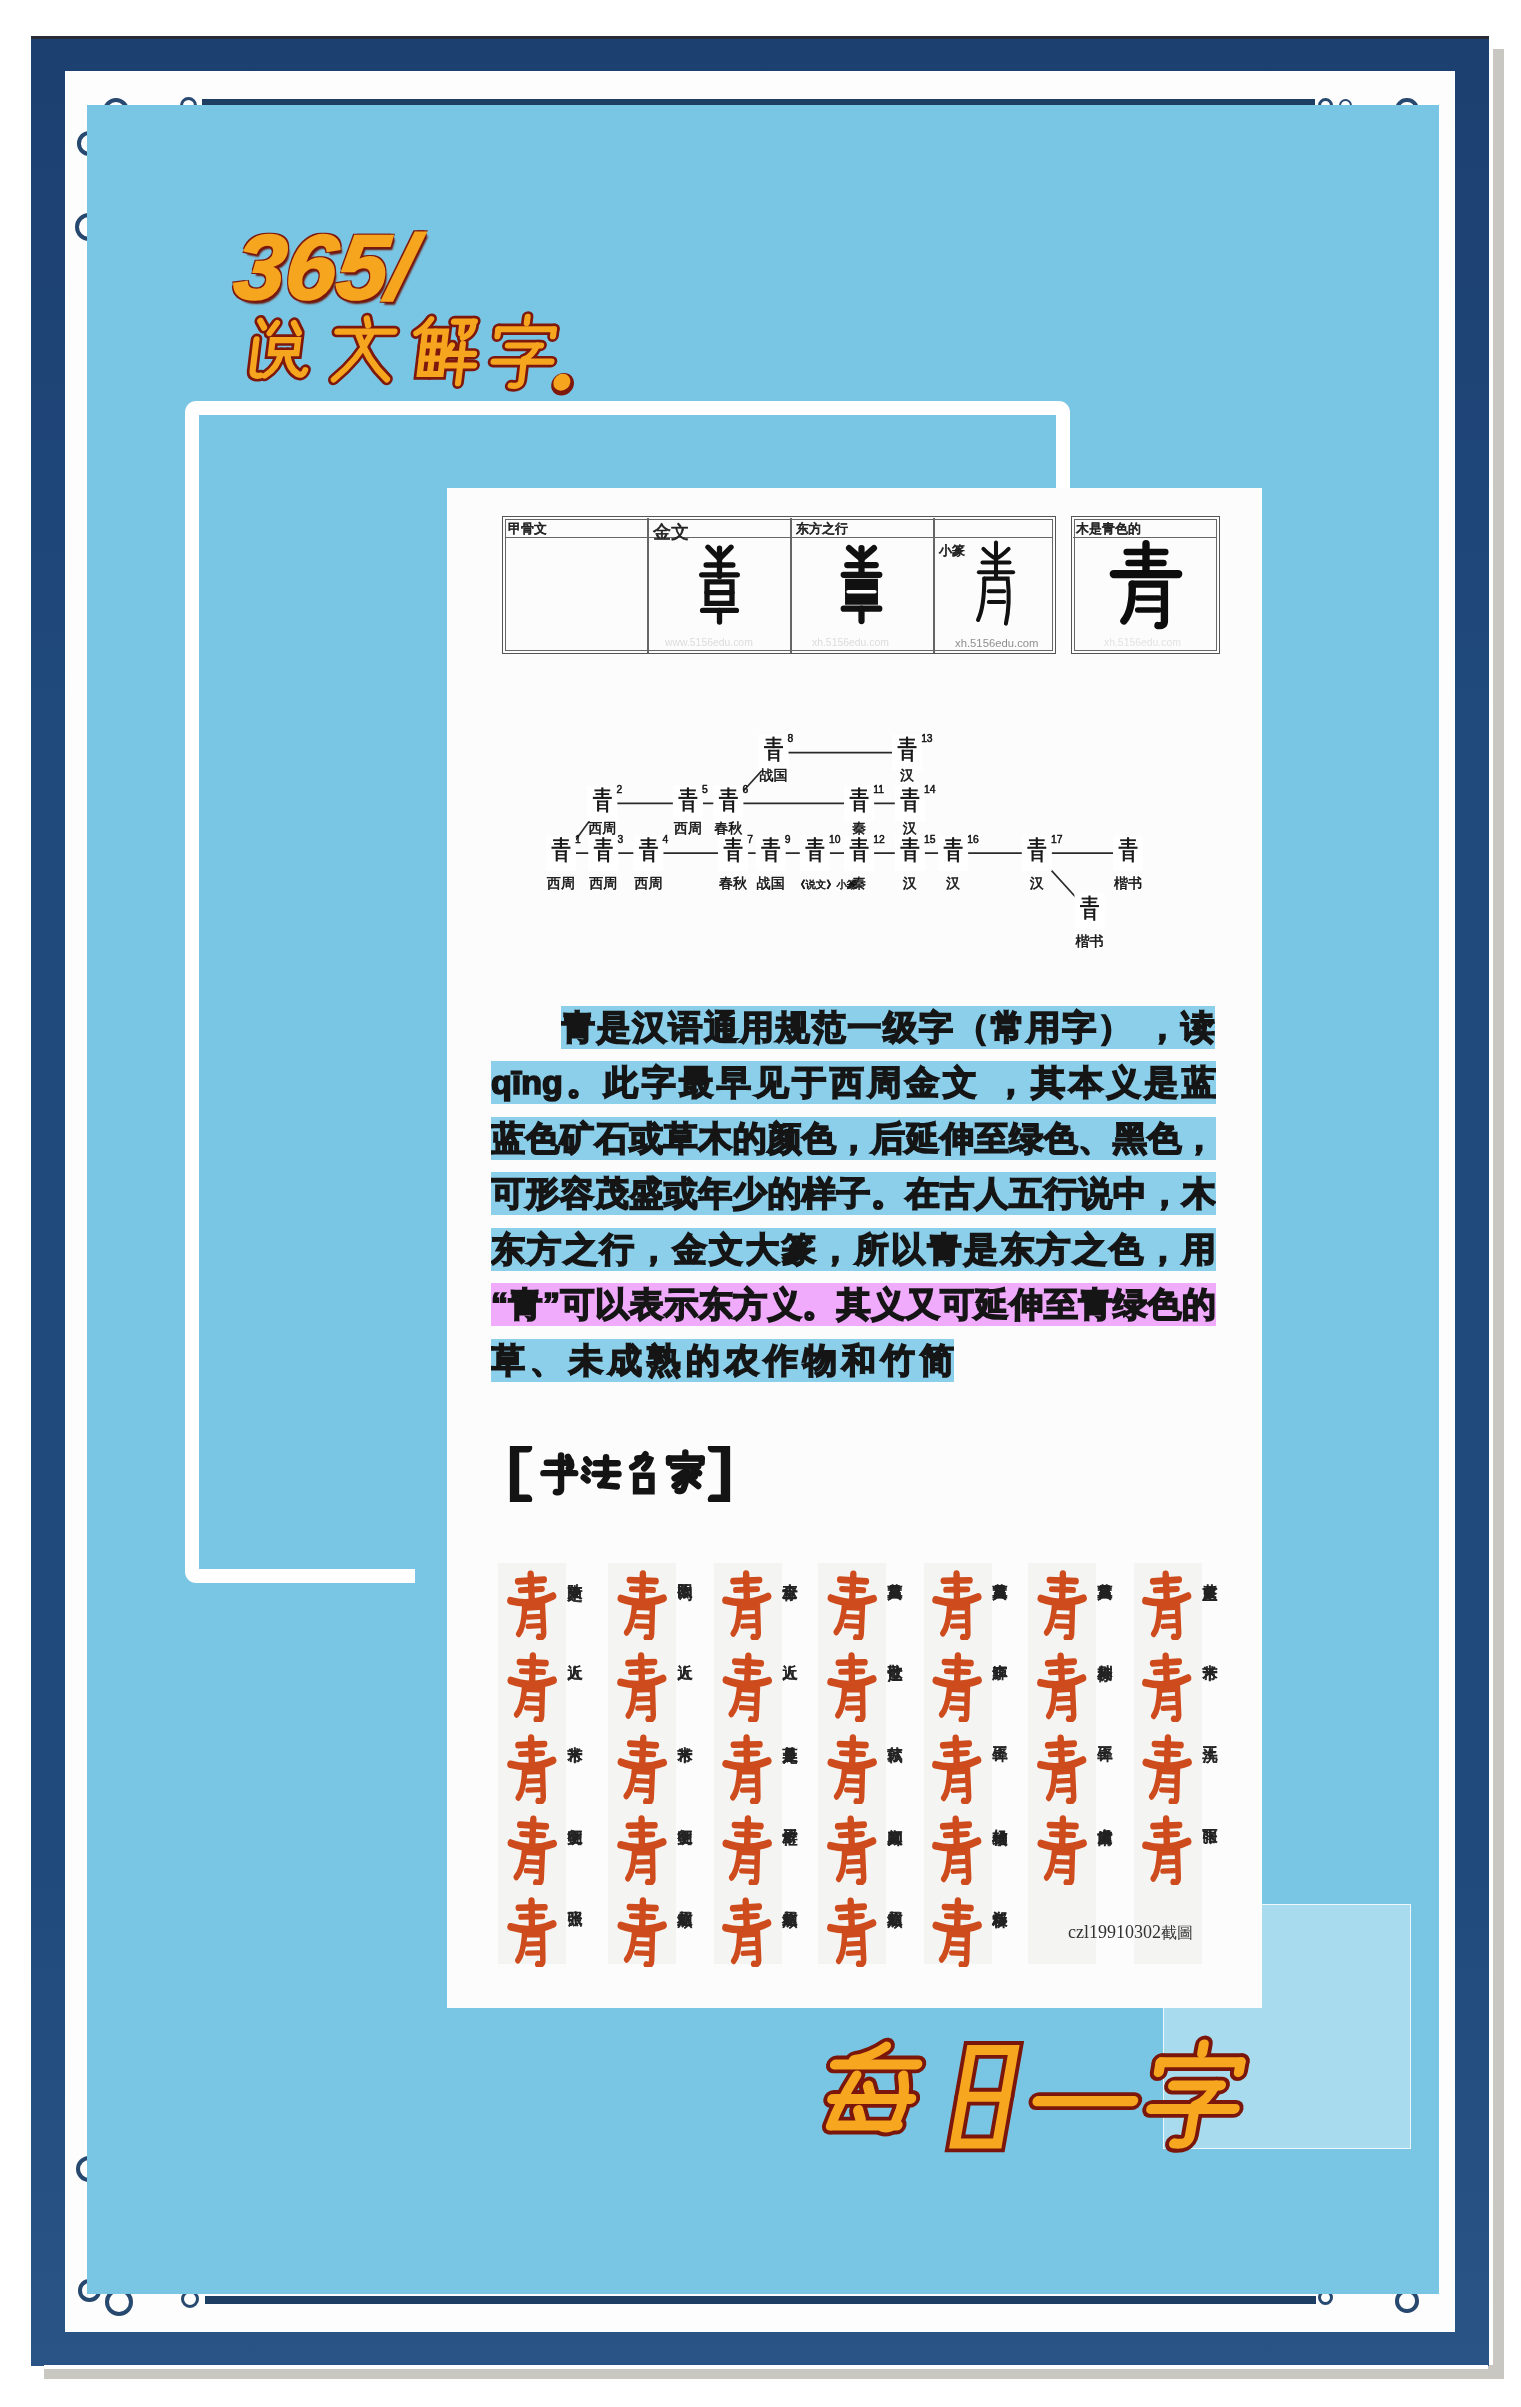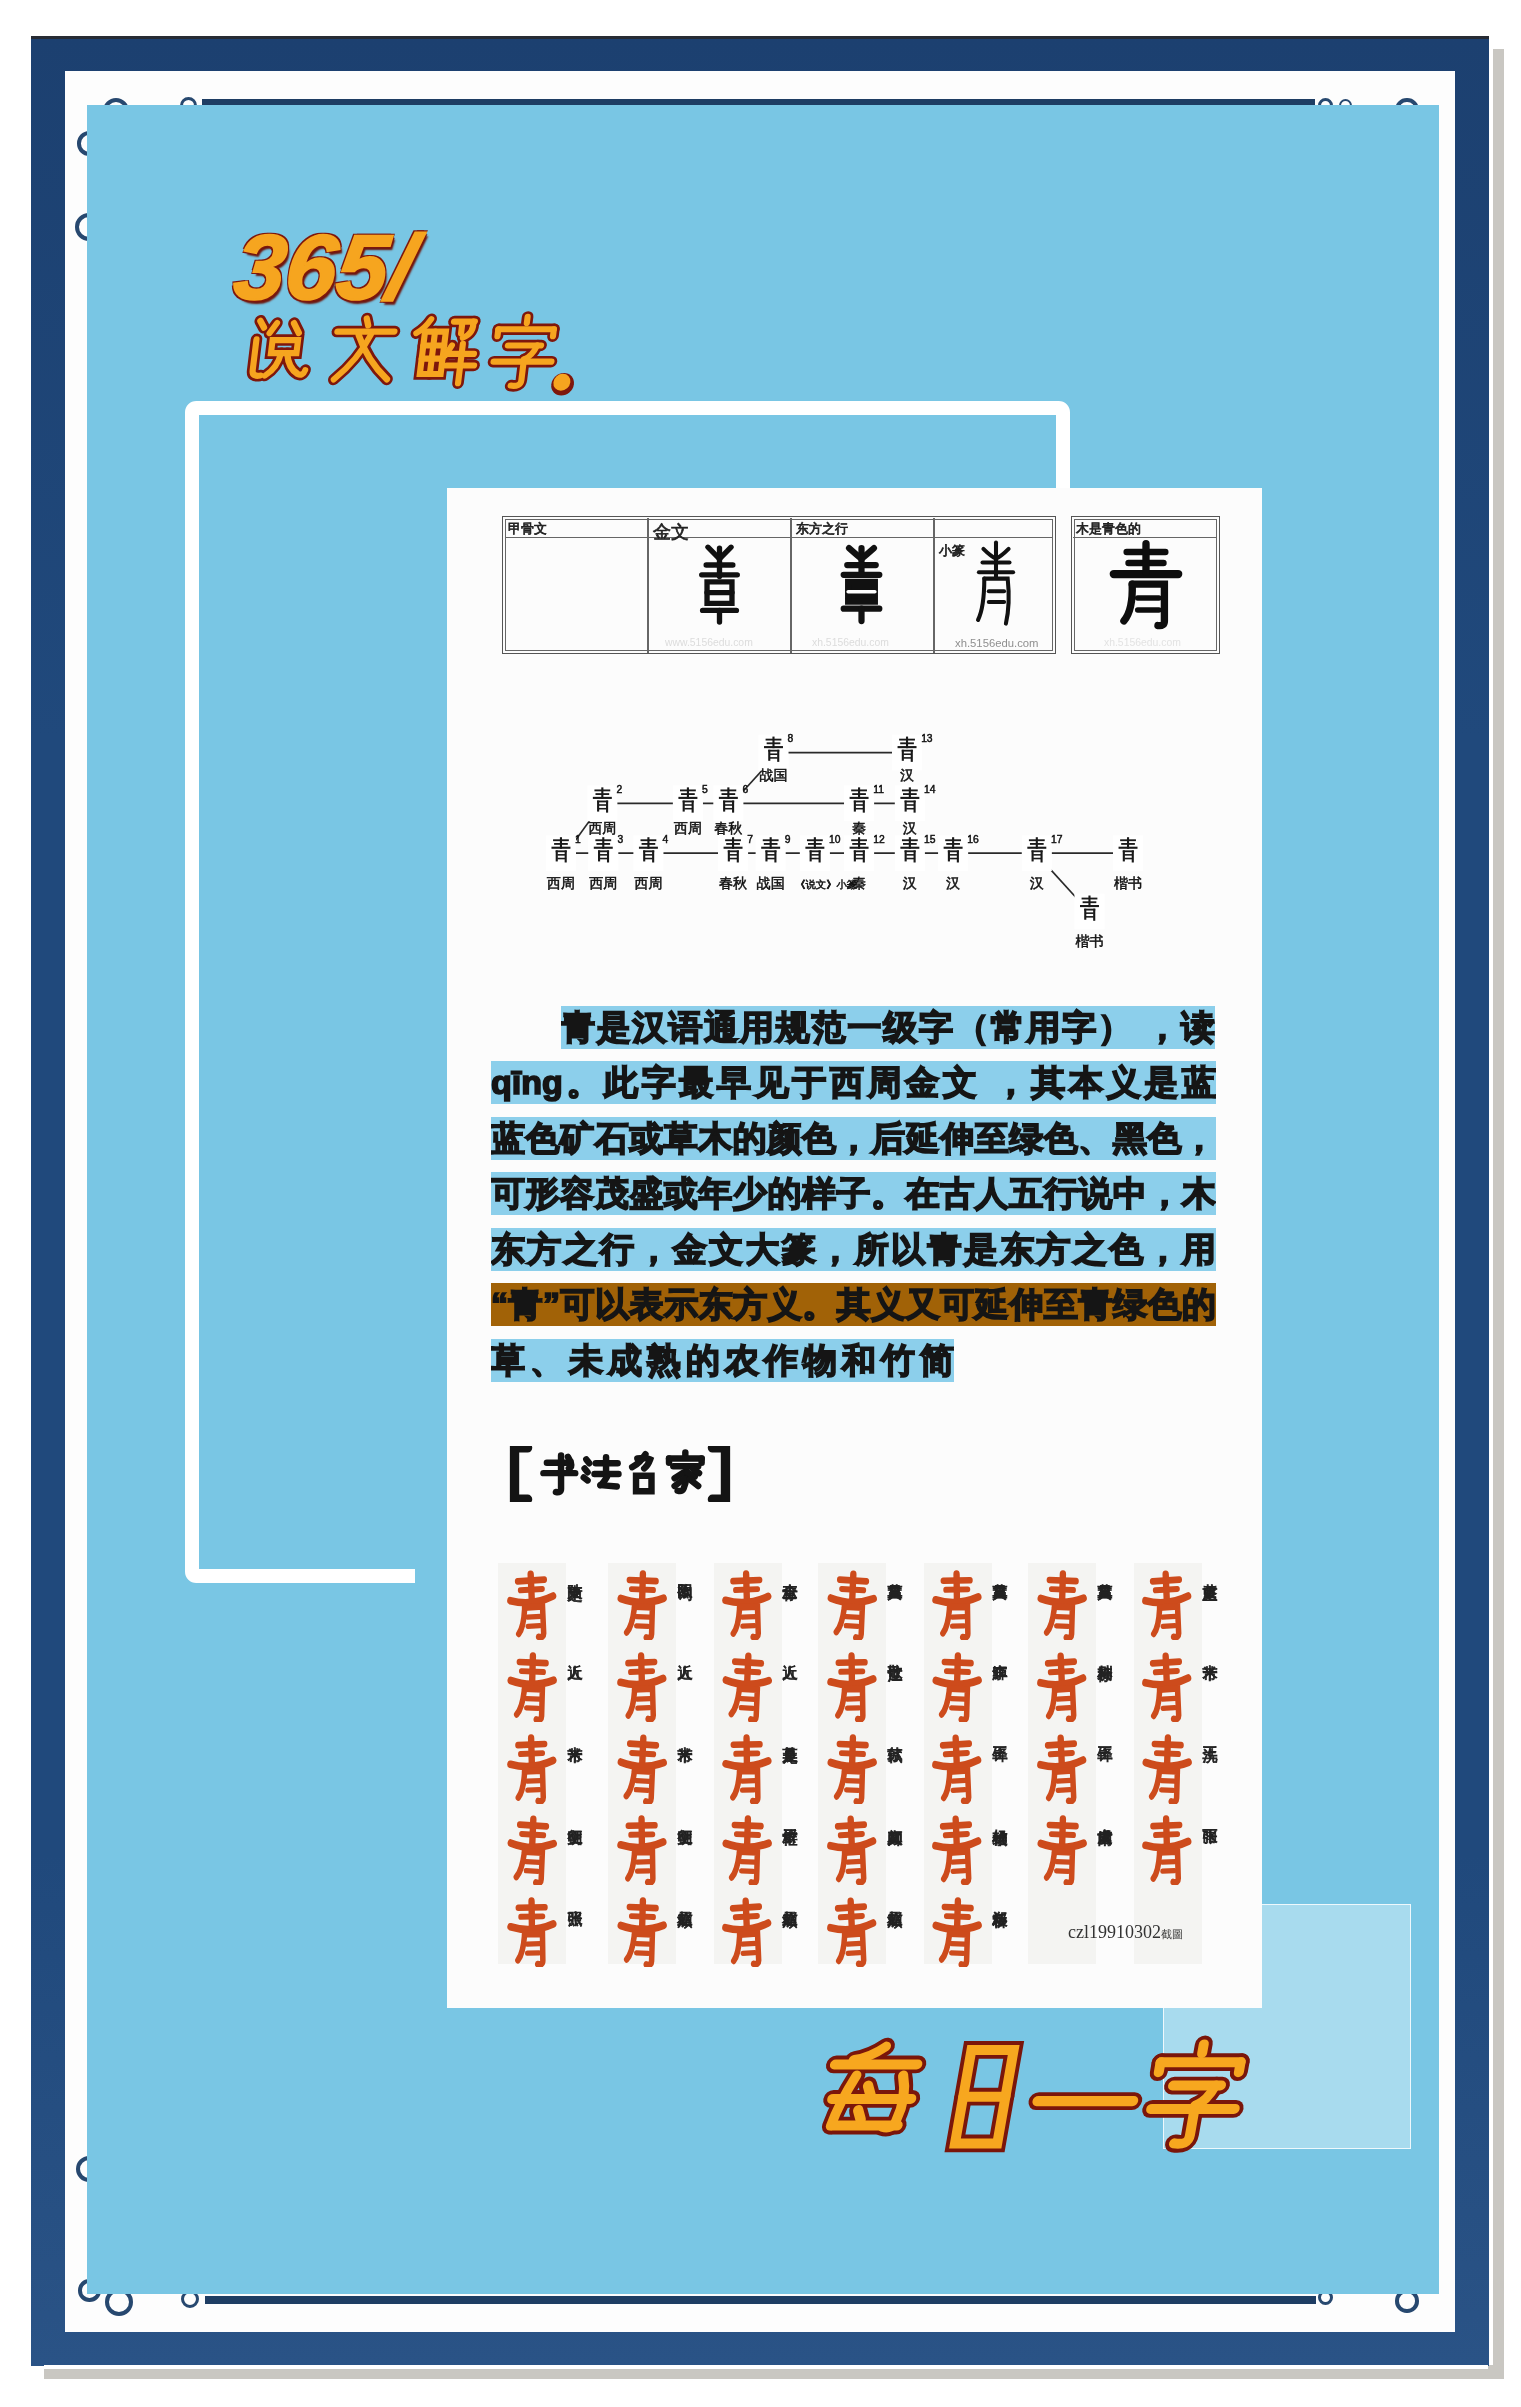--- a/index.html
+++ b/index.html
@@ -397,21 +397,21 @@
       </g>
     <text x="622" y="230" font-size="15" fill="#111" text-anchor="middle">楷书</text>
   </g>
 </svg>
 
 <div class="abs" style="left:561px;top:1006px;width:654px;height:43px;background:#8ccfeb;font-size:34px;font-weight:bold;color:#151515;line-height:43px;overflow:hidden;text-align:justify;text-align-last:justify;-webkit-text-stroke:1.7px #151515;">青是汉语通用规范一级字（常用字） ，读作</div>
 <div class="abs" style="left:491px;top:1061px;width:725px;height:43px;background:#8ccfeb;font-size:34px;font-weight:bold;color:#151515;line-height:43px;overflow:hidden;text-align:justify;text-align-last:justify;-webkit-text-stroke:1.7px #151515;">qīng。此字最早见于西周金文 ，其本义是蓝色、</div>
 <div class="abs" style="left:491px;top:1117px;width:725px;height:43px;background:#8ccfeb;font-size:34px;font-weight:bold;color:#151515;line-height:43px;overflow:hidden;text-align:justify;text-align-last:justify;-webkit-text-stroke:1.7px #151515;">蓝色矿石或草木的颜色，后延伸至绿色、黑色，又</div>
 <div class="abs" style="left:491px;top:1172px;width:725px;height:43px;background:#8ccfeb;font-size:34px;font-weight:bold;color:#151515;line-height:43px;overflow:hidden;text-align:justify;text-align-last:justify;-webkit-text-stroke:1.7px #151515;">可形容茂盛或年少的样子。在古人五行说中，木为</div>
 <div class="abs" style="left:491px;top:1228px;width:725px;height:43px;background:#8ccfeb;font-size:34px;font-weight:bold;color:#151515;line-height:43px;overflow:hidden;text-align:justify;text-align-last:justify;-webkit-text-stroke:1.7px #151515;">东方之行，金文大篆，所以青是东方之色，用</div>
-<div class="abs" style="left:491px;top:1283px;width:725px;height:43px;background:#a16207;font-size:34px;font-weight:bold;color:#151515;line-height:43px;overflow:hidden;text-align:justify;text-align-last:justify;-webkit-text-stroke:1.7px #151515;">“青”可以表示东方义。其义又可延伸至青绿色的</div>
+<div class="abs" style="left:491px;top:1283px;width:725px;height:43px;background:#f0abfc;font-size:34px;font-weight:bold;color:#151515;line-height:43px;overflow:hidden;text-align:justify;text-align-last:justify;-webkit-text-stroke:1.7px #151515;">“青”可以表示东方义。其义又可延伸至青绿色的</div>
 <div class="abs" style="left:491px;top:1339px;width:463px;height:43px;background:#8ccfeb;font-size:34px;font-weight:bold;color:#151515;line-height:43px;overflow:hidden;text-align:justify;text-align-last:justify;-webkit-text-stroke:1.7px #151515;">草、未成熟的农作物和竹简等。</div>
 
 <svg class="abs" style="left:507px;top:1446px;" width="226" height="56" viewBox="0 0 240 60">
   <g stroke="#141414" fill="none" stroke-linecap="round">
     <path d="M21 2 h-14 v55 h14" stroke-width="10"></path>
     <g transform="translate(32,7) scale(0.46)" stroke-width="15">
         <use href="#shu"></use>
       </g>
     <g transform="translate(77,7) scale(0.46)" stroke-width="15">
         <use href="#fa"></use>
@@ -658,21 +658,21 @@
   </svg>
 <div class="abs" style="left:1202px;top:1735px;width:17px;height:73px;font-size:15px;line-height:17px;color:#222;-webkit-text-stroke:0.8px #222;writing-mode:vertical-rl;text-orientation:upright;letter-spacing:0.9px;">王洗</div>
 
 <svg class="abs" style="left:1138px;top:1815px;" width="58" height="70" viewBox="0 0 100 100" preserveAspectRatio="none">
     <g transform="rotate(-2 50 50)" stroke="#cd4b1c">
       <use href="#cq"></use>
     </g>
   </svg>
 <div class="abs" style="left:1202px;top:1817px;width:17px;height:73px;font-size:15px;line-height:17px;color:#222;-webkit-text-stroke:0.8px #222;writing-mode:vertical-rl;text-orientation:upright;letter-spacing:0.9px;">张雨</div>
 
-<div class="abs" style="left:1068px;top:1922px;font-family:'Liberation Serif',serif;font-size:18px;color:#333;">czl19910302<span style="font-family:Liberation Sans, sans-serif;font-size:11px;margin-top:31px;">截圖</span></div>
+<div class="abs" style="left:1068px;top:1922px;font-family:'Liberation Serif',serif;font-size:18px;color:#333;">czl19910302<span style="font-family:Liberation Sans, sans-serif;font-size:16px;margin-top:31px;">截圖</span></div>
 
 <svg class="abs" style="left:241px;top:307px;" width="348" height="98" viewBox="0 0 370 104">
   <g transform="skewX(-7)">
     <g transform="translate(10,8) scale(0.82)" stroke="#7e170c" stroke-width="15" fill="none" stroke-linecap="round">
         <use href="#shuo"></use>
       </g>
     <g transform="translate(10,8) scale(0.82)" stroke="#f6a51f" stroke-width="8" fill="none" stroke-linecap="round">
         <use href="#shuo"></use>
       </g>
     <g transform="translate(95,8) scale(0.82)" stroke="#7e170c" stroke-width="15" fill="none" stroke-linecap="round">

